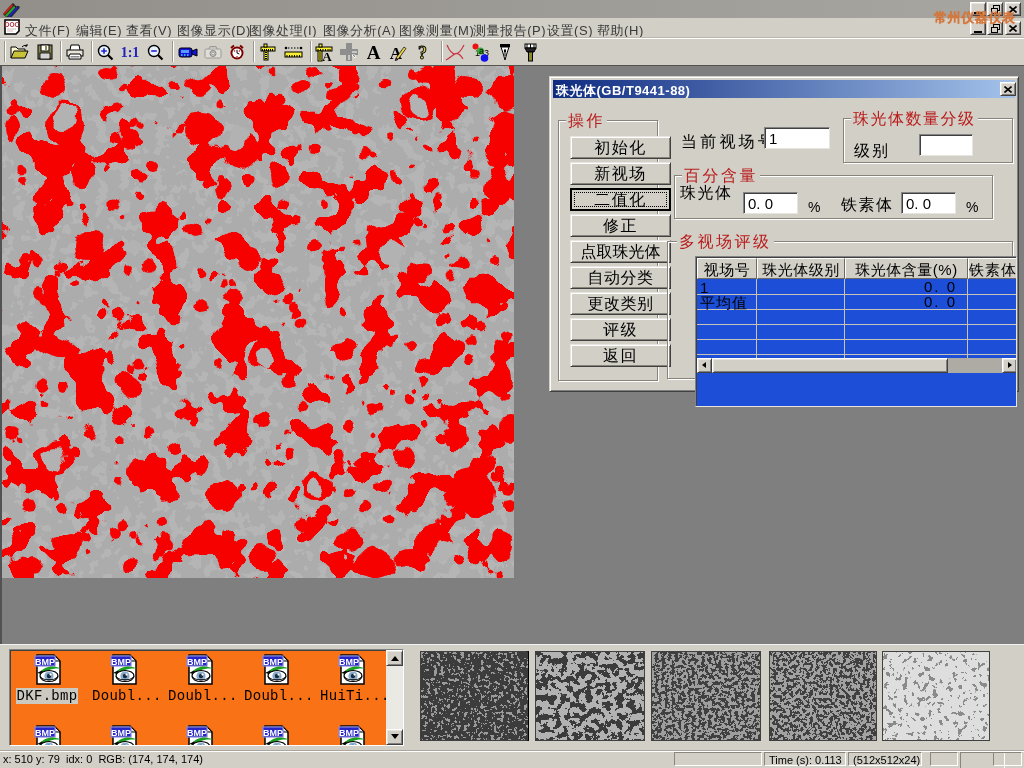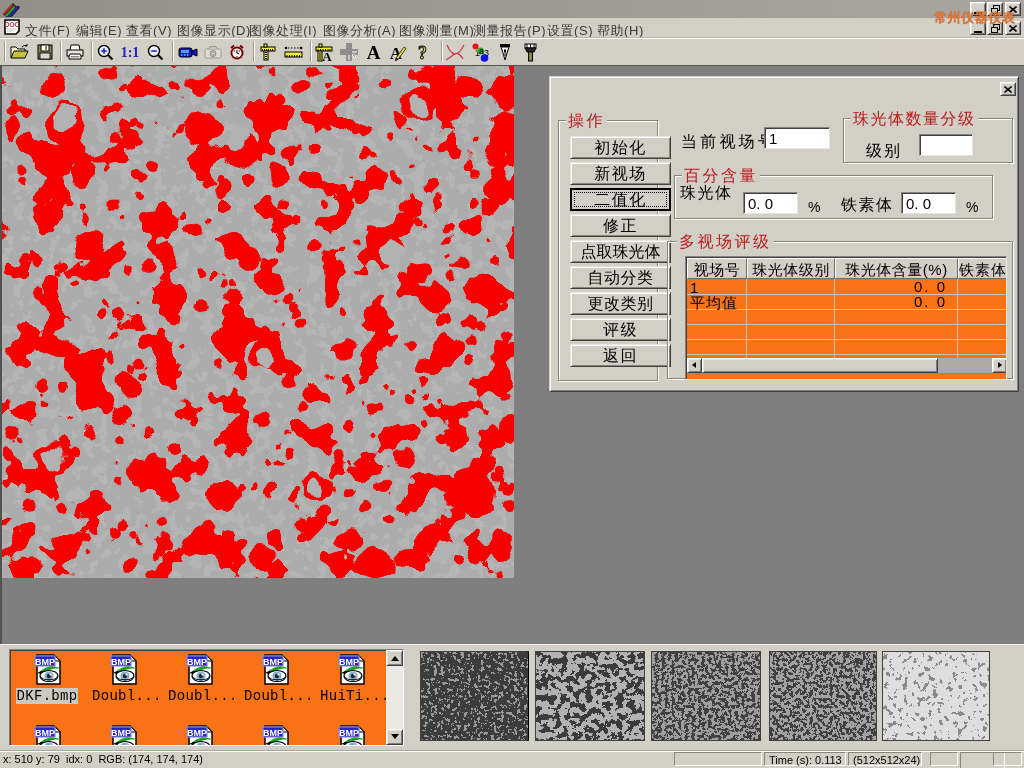--- a/index.html
+++ b/index.html
@@ -562,20 +562,21 @@
           <circle cx="390" cy="185" r="12"></circle>
           <circle cx="130" cy="182" r="8"></circle>
           <circle cx="262" cy="295" r="9"></circle>
           <circle cx="53" cy="392" r="10"></circle>
           <circle cx="312" cy="420" r="9"></circle>
           <circle cx="440" cy="485" r="11"></circle>
           <circle cx="145" cy="480" r="8"></circle>
         </g>
       </svg></div>
  <div class="abs" id="dialog">
+  <div class="abs" id="dtitle">珠光体(GB/T9441-88)</div>
   <div class="abs wbtn" style="left:450px;top:5px"><svg width="8" height="7" viewBox="0 0 8 7" style="margin-top:3px">
           <path d="M0.5 0.5 L7.5 6.5 M7.5 0.5 L0.5 6.5" stroke="#000" stroke-width="1.6"></path>
         </svg></div>
 
   <div class="gbox" style="left:8px;top:43px;width:100px;height:261px"></div>
   <div class="glabel" style="left:16px;top:34px">操作</div>
   <div class="dbtn" style="top:59px">初始化</div>
   <div class="dbtn" style="top:85px">新视场</div>
   <div class="dbtn" style="top:111px;border-color:#000;box-shadow:inset 0 0 0 1px #000;outline:1px dotted #000;outline-offset:-5px">二值化</div>
   <div class="dbtn" style="top:137px">修正</div>
@@ -583,35 +584,35 @@
   <div class="dbtn" style="top:189px;letter-spacing:0.5px">自动分类</div>
   <div class="dbtn" style="top:215px;letter-spacing:0.5px">更改类别</div>
   <div class="dbtn" style="top:241px">评级</div>
   <div class="dbtn" style="top:267px">返回</div>
 
   <div class="dlab" style="left:131px;top:55px">当前视场号</div>
   <div class="dedit" style="left:214px;top:50px;width:66px;height:22px">1</div>
 
   <div class="gbox" style="left:293px;top:41px;width:170px;height:45px"></div>
   <div class="glabel" style="left:301px;top:32px;letter-spacing:1.5px">珠光体数量分级</div>
-  <div class="dlab" style="left:316px;top:64px;letter-spacing:2px">级别</div>
+  <div class="dlab" style="left:304px;top:64px;letter-spacing:2px">级别</div>
   <div class="dedit" style="left:369px;top:57px;width:54px;height:22px"></div>
 
   <div class="gbox" style="left:124px;top:98px;width:319px;height:44px"></div>
   <div class="glabel" style="left:132px;top:89px">百分含量</div>
   <div class="dlab" style="left:130px;top:106px;letter-spacing:1.5px">珠光体</div>
   <div class="dedit" style="left:193px;top:115px;width:55px;height:22px">0. 0</div>
   <div class="dlab" style="left:258px;top:122px;font-size:14px;letter-spacing:0">%</div>
   <div class="dlab" style="left:291px;top:118px;letter-spacing:1.5px">铁素体</div>
   <div class="dedit" style="left:351px;top:115px;width:55px;height:22px">0. 0</div>
   <div class="dlab" style="left:416px;top:122px;font-size:14px;letter-spacing:0">%</div>
 
   <div class="gbox" style="left:117px;top:164px;width:346px;height:138px"></div>
   <div class="glabel" style="left:127px;top:155px">多视场评级</div>
-  <div class="abs" id="mtable" style="left:135px;top:179px;width:322px;height:124px;background:#f97316;border:1px solid;border-color:#848484 #e8e5e0 #e8e5e0 #848484;box-shadow:inset 1px 1px 0 #404040;overflow:hidden">
+  <div class="abs" id="mtable" style="left:145px;top:179px;width:322px;height:151px;background:#1d4ed8;border:1px solid;border-color:#848484 #e8e5e0 #e8e5e0 #848484;box-shadow:inset 1px 1px 0 #404040;overflow:hidden">
     <div class="abs hcell" style="left:1px;width:60px">视场号</div>
     <div class="abs hcell" style="left:61px;width:88px">珠光体级别</div>
     <div class="abs hcell" style="left:149px;width:123px">珠光体含量(%)</div>
     <div class="abs hcell" style="left:272px;width:50px;letter-spacing:1px">铁素体</div>
     <div class="abs tgrid" style="left:60px"></div>
     <div class="abs tgrid" style="left:148px"></div>
     <div class="abs tgrid" style="left:271px"></div>
     <div class="abs trow" style="top:37px"></div>
     <div class="abs trow" style="top:52px"></div>
     <div class="abs trow" style="top:67px"></div>

